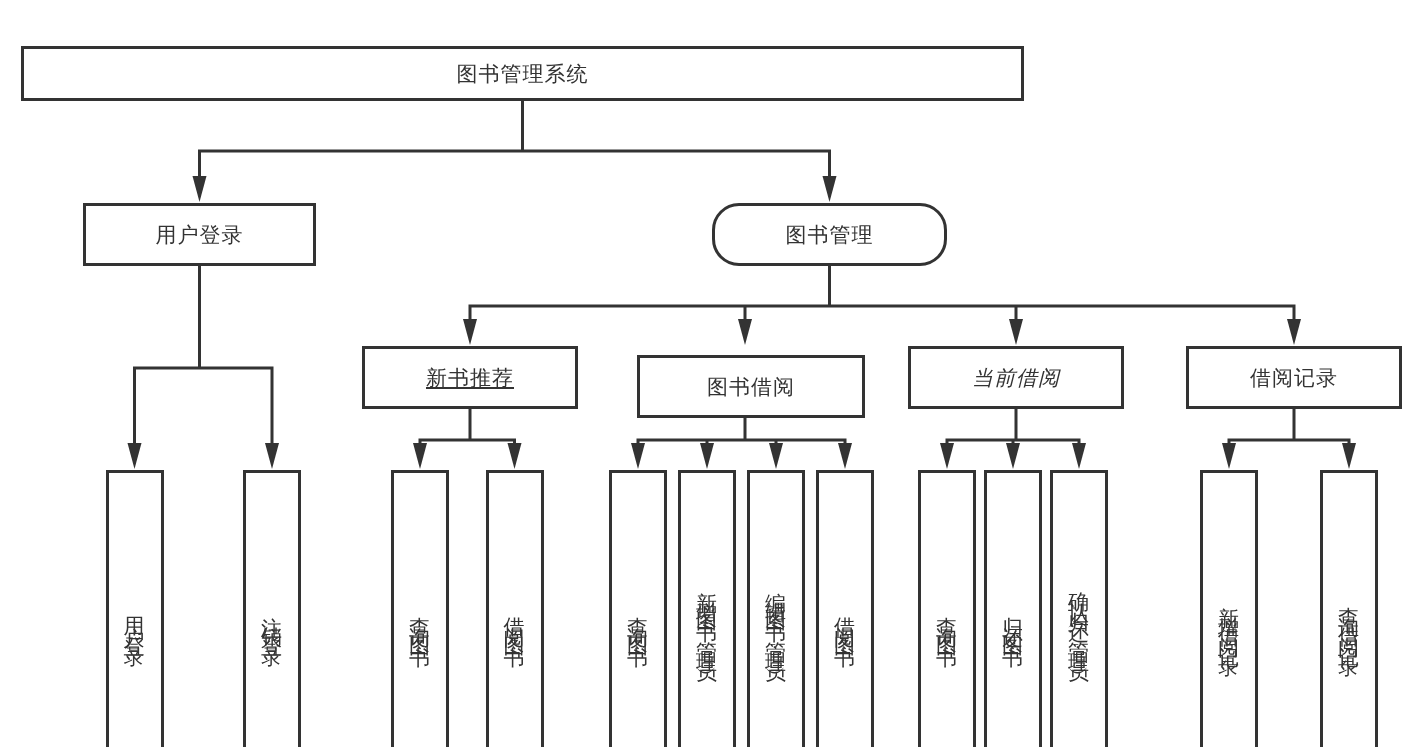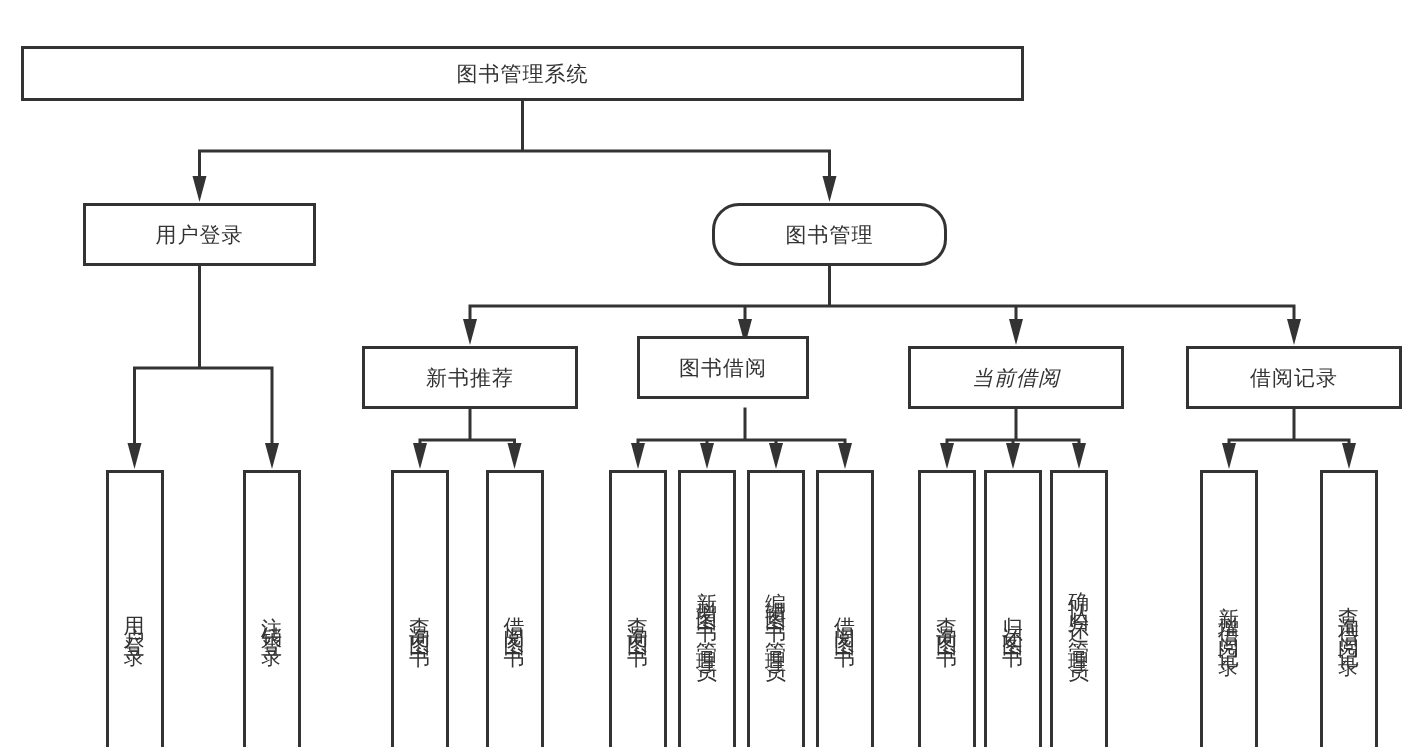--- a/index.html
+++ b/index.html
@@ -28,22 +28,22 @@
     color:var(--text);
     text-align:center;
     letter-spacing:1px;
   }
   
   .n-root{left:21px;top:13px;width:1003px;height:55px;}
   
   .n-l2a{left:83px;top:170px;width:233px;height:63px;}
   .n-l2b{left:712px;top:170px;width:235px;height:63px;border-radius:27px;}
   
-  .n-l3a{left:362px;top:313px;width:216px;height:63px;}
-  .n-l3b{left:637px;top:303px;width:172px;height:63px;}
+  .n-l3a{left:362px;top:313px;width:216px;height:63px;text-decoration:underline;}
+  .n-l3b{left:637px;top:322px;width:228px;height:63px;}
   .n-l3c{left:908px;top:313px;width:216px;height:63px;font-style:italic;}
   .n-l3d{left:1186px;top:313px;width:216px;height:63px;}
   
   .leaf{
     top:437px;width:58px;height:300px;
     writing-mode:vertical-rl;
     text-orientation:mixed;
     letter-spacing:10px;
     line-height:1;
     font-size:21px;

